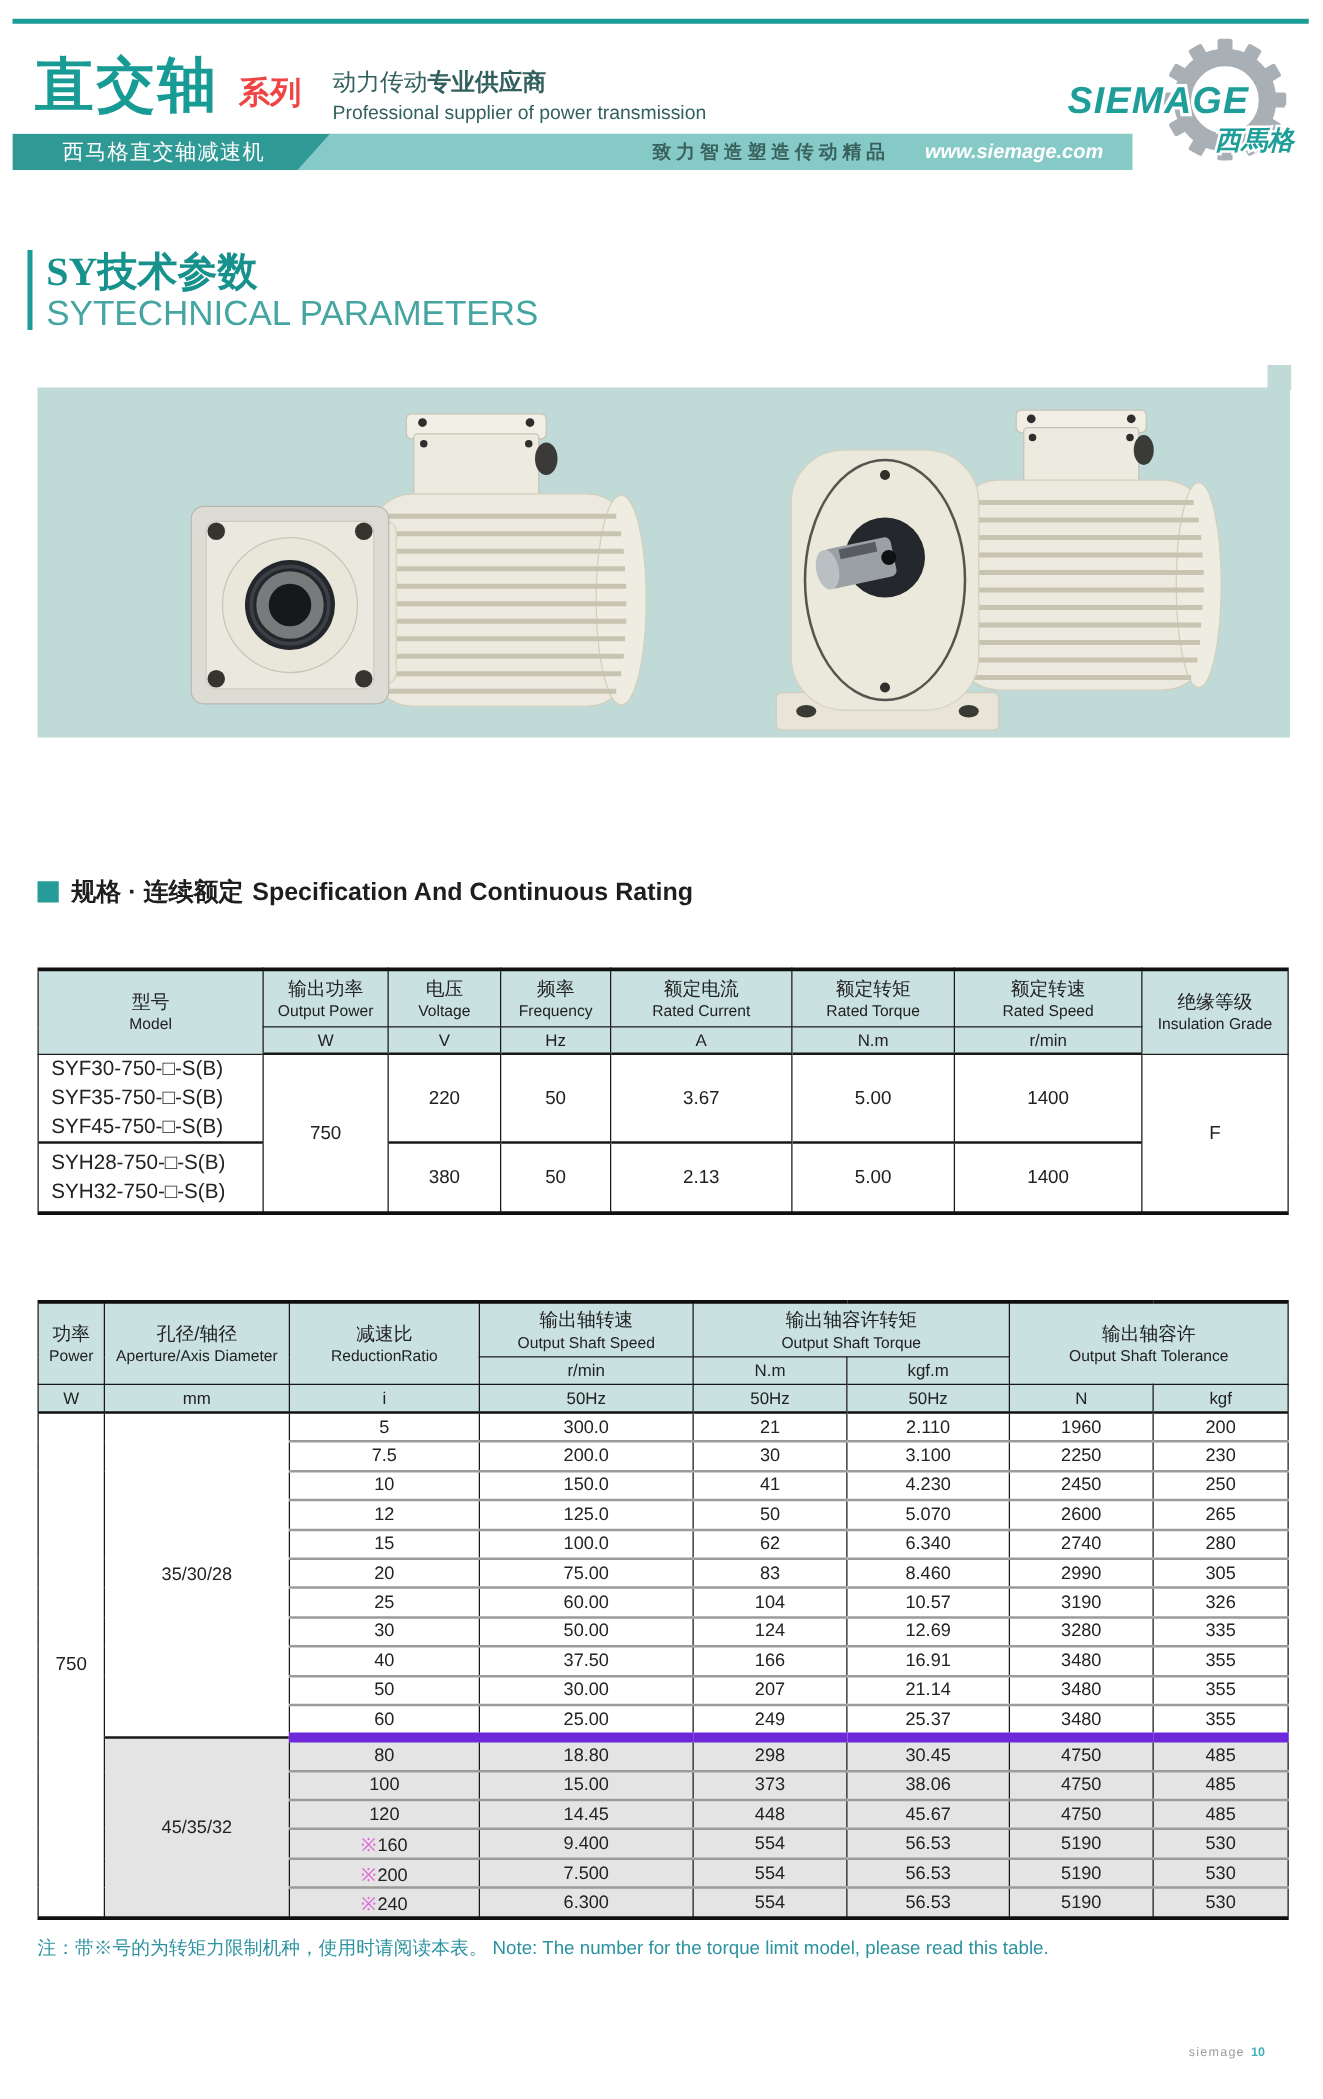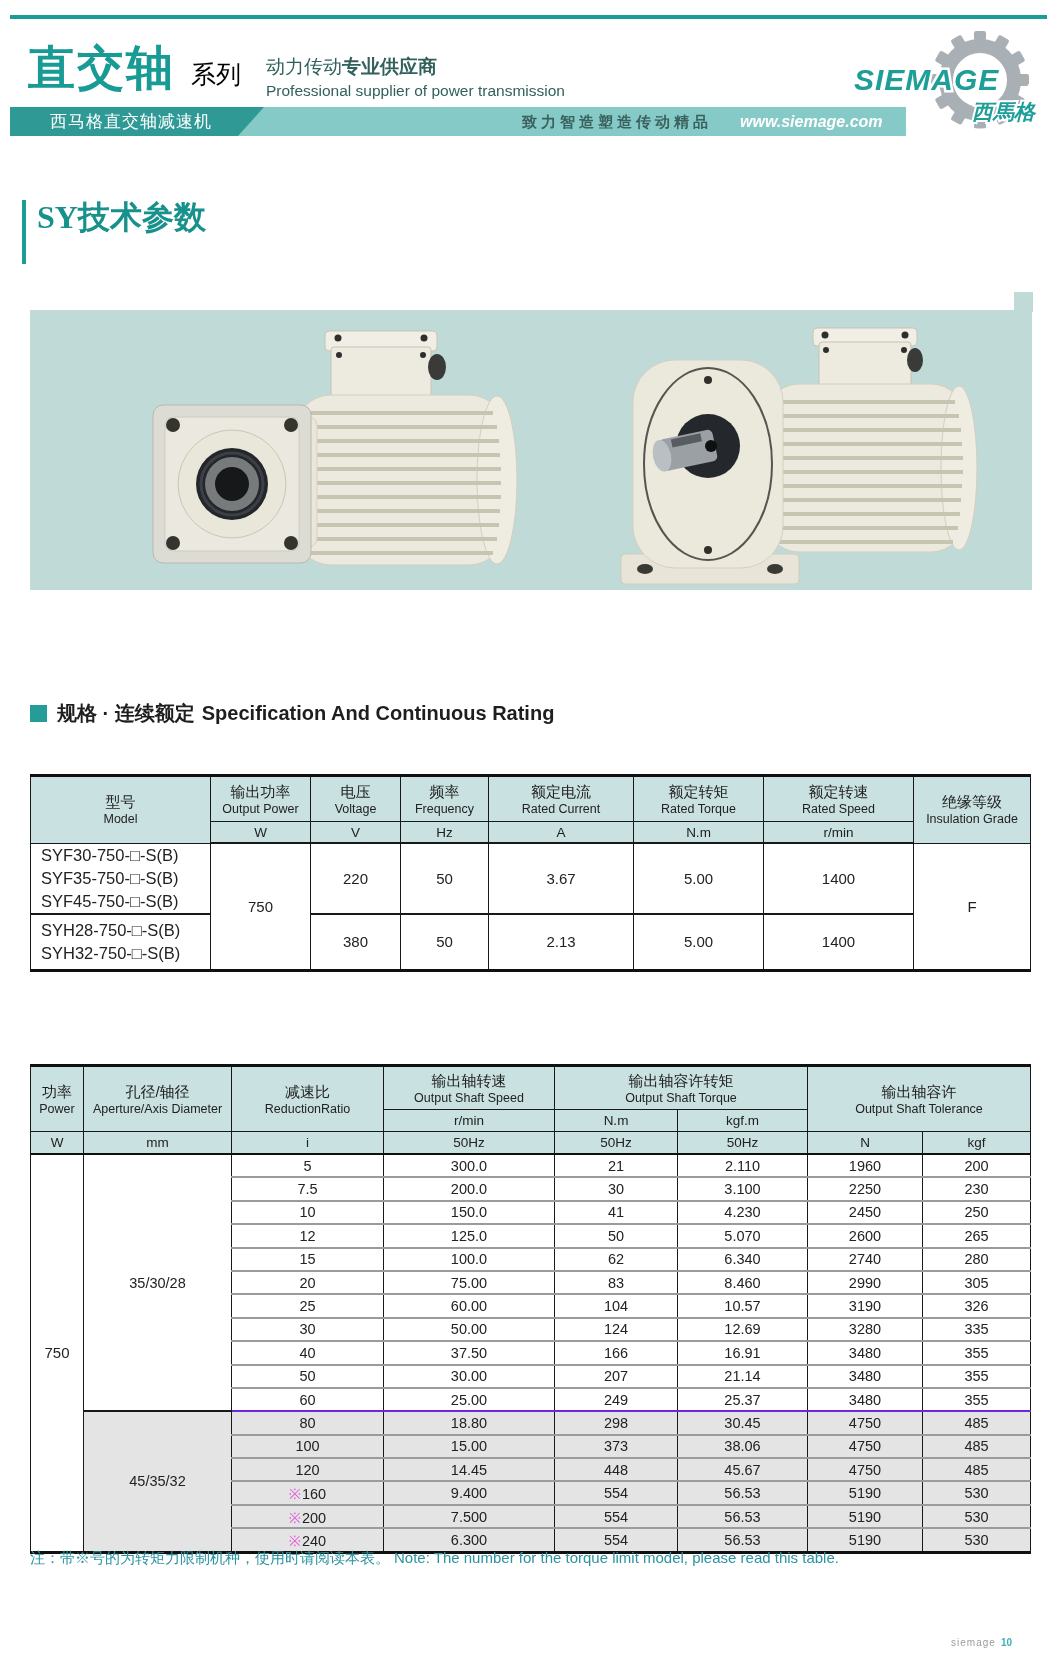--- a/index.html
+++ b/index.html
@@ -2,21 +2,21 @@
 <html><head>
 <meta charset="utf-8">
 <style>
   html,body{margin:0;padding:0;background:#fff;}
   body{position:relative;width:1058px;height:1679px;font-family:"Liberation Sans",sans-serif;color:#222;overflow:hidden;}
 
   .top-line{position:absolute;left:10px;top:15px;width:1037px;height:4px;background:#1b9c97;}
 
   .brand-row{position:absolute;left:28px;top:44px;display:flex;align-items:flex-end;}
   .brand-title{font-size:47px;font-weight:bold;color:#189a95;line-height:1;letter-spacing:2px;}
-  .series-label{font-size:25px;font-weight:normal;color:#000000;margin-left:16px;padding-bottom:4px;line-height:1;}
+  .series-label{font-size:25px;font-weight:bold;color:#ef4444;margin-left:16px;padding-bottom:4px;line-height:1;}
 
   .supplier{position:absolute;left:266px;top:56px;color:#31605d;}
   .supplier-cn{font-size:19px;line-height:22px;}
   .supplier-cn .bold{font-weight:bold;}
   .supplier-en{font-size:15.5px;margin-top:4px;}
 
   .banner{position:absolute;left:10px;top:107px;width:896px;height:29px;background:#85cac7;text-align:center;}
   .banner-dark{position:absolute;left:0;top:0;height:29px;width:254px;background:#2f9a95;
     clip-path:polygon(0 0,100% 0,calc(100% - 26px) 100%,0 100%);}
   .banner-product{position:absolute;left:40px;top:0;line-height:29px;color:#fff;font-size:17px;letter-spacing:1px;}
@@ -32,41 +32,41 @@
 
   .panel{position:absolute;left:30px;top:310px;width:1002px;height:280px;background:#c0dad8;}
   .panel-tab{position:absolute;left:1014px;top:292px;width:19px;height:20px;background:#c0dad8;}
 
   .spec-title{position:absolute;left:30px;top:700px;display:flex;align-items:center;}
   .spec-square{width:17px;height:17px;background:#259c98;margin-right:10px;}
   .spec-text{font-size:20px;font-weight:bold;color:#1e1e1e;white-space:nowrap;}
   .spec-text .en{margin-left:7px;}
 
   .t1-wrap{position:absolute;left:30px;top:774px;}
-  .t2-wrap{position:absolute;left:30px;top:1064px;}
+  .t2-wrap{position:absolute;left:30px;top:1040px;}
   table.spec,table.param{border-collapse:collapse;width:1000px;table-layout:fixed;
     border-top:3px solid #101010;border-bottom:3px solid #101010;padding-left:23px;}
   table.spec th,table.spec td{border:1px solid #181818;text-align:center;padding:0;vertical-align:middle;}
   table.spec thead th{background:#c9e1e0;font-weight:normal;}
   .h-cn{display:block;font-size:15px;line-height:19px;}
   .h-en{display:block;font-size:12.5px;line-height:16px;}
   table.spec tr.main th{height:44px;}
   table.spec tr.units th{font-size:13.5px;height:20px;border-bottom:2px solid #181818;}
   table.spec td{font-size:15px;}
   table.spec td.model-cell{text-align:left;padding-left:10px;font-size:16.5px;line-height:23px;}
   table.spec tr.g1 td{height:68px;border-bottom:2px solid #181818;}
   table.spec tr.g2 td{height:54px;}
 
   table.param th{background:#c9e1e0;font-weight:normal;border:1px solid #181818;padding:0;text-align:center;vertical-align:middle;}
   table.param tr.main th{height:42px;}
   table.param tr.sub th{font-size:13.5px;height:21px;}
   table.param tr.units th{font-size:13.5px;height:21px;border-bottom:2px solid #101010;}
   table.param tbody td{border-left:1px solid #181818;border-right:1px solid #181818;
     border-bottom:2px solid #9b9b9b;height:21.4px;font-size:14.5px;text-align:center;vertical-align:middle;padding:0;}
-  table.param tbody tr.group-end td{border-bottom:2px solid #6d28d9;}
+  table.param tbody tr.group-end td{border-bottom:8px solid #6d28d9;}
   table.param tbody td.group-end-cell{border-bottom:2px solid #181818;}
   table.param tbody tr.shaded td{background:#e4e4e4;}
   table.param tbody td.power-cell{background:#fff;font-size:15px;}
   .star{color:#e25fd8;margin-right:1px;}
 
   .note{position:absolute;left:30px;top:1549px;font-size:15px;color:#2b93a0;white-space:nowrap;}
   .note .en{margin-left:4px;}
 
   .footer{position:absolute;right:46px;top:1637px;font-size:10px;text-align:center;}
   .footer .brand{color:#9c9c9c;letter-spacing:1px;}
@@ -114,20 +114,21 @@
     <path d="M62 28 A58 58 0 0 1 184 46" stroke="#ffffff" stroke-width="9" fill="none"></path>
     <path d="M182 58 A52 46 0 0 1 100 98" stroke="#ffffff" stroke-width="8" fill="none"></path>
     <text x="4" y="64" font-family="Liberation Sans, sans-serif" font-size="30" font-style="italic" font-weight="bold" fill="#1f9e99" stroke="#ffffff" stroke-width="5" paint-order="stroke" letter-spacing="1">SIEMAGE</text>
     <text x="122" y="93" font-family="Liberation Serif, serif" font-size="21" font-style="italic" font-weight="bold" fill="#1f9e99" stroke="#ffffff" stroke-width="4" paint-order="stroke">西馬格</text>
   </svg>
 </div>
 
 <div class="sy-heading">
   <div class="sy-bar"></div>
   <div class="sy-cn">SY技术参数</div>
+  <div class="sy-en">SYTECHNICAL PARAMETERS</div>
 </div>
 
 <div class="panel-tab"></div>
 <div class="panel">
   <svg width="1002" height="280" viewBox="0 0 1002 280">
 
     <g transform="translate(115,15)">
       <rect x="180" y="6" width="112" height="20" rx="4" fill="#f0eee5" stroke="#c7c4b4"></rect>
       <rect x="186" y="22" width="100" height="58" rx="3" fill="#edeae0" stroke="#c7c4b4"></rect>
       <circle cx="193" cy="13" r="3.5" fill="#2e2e2c"></circle>

